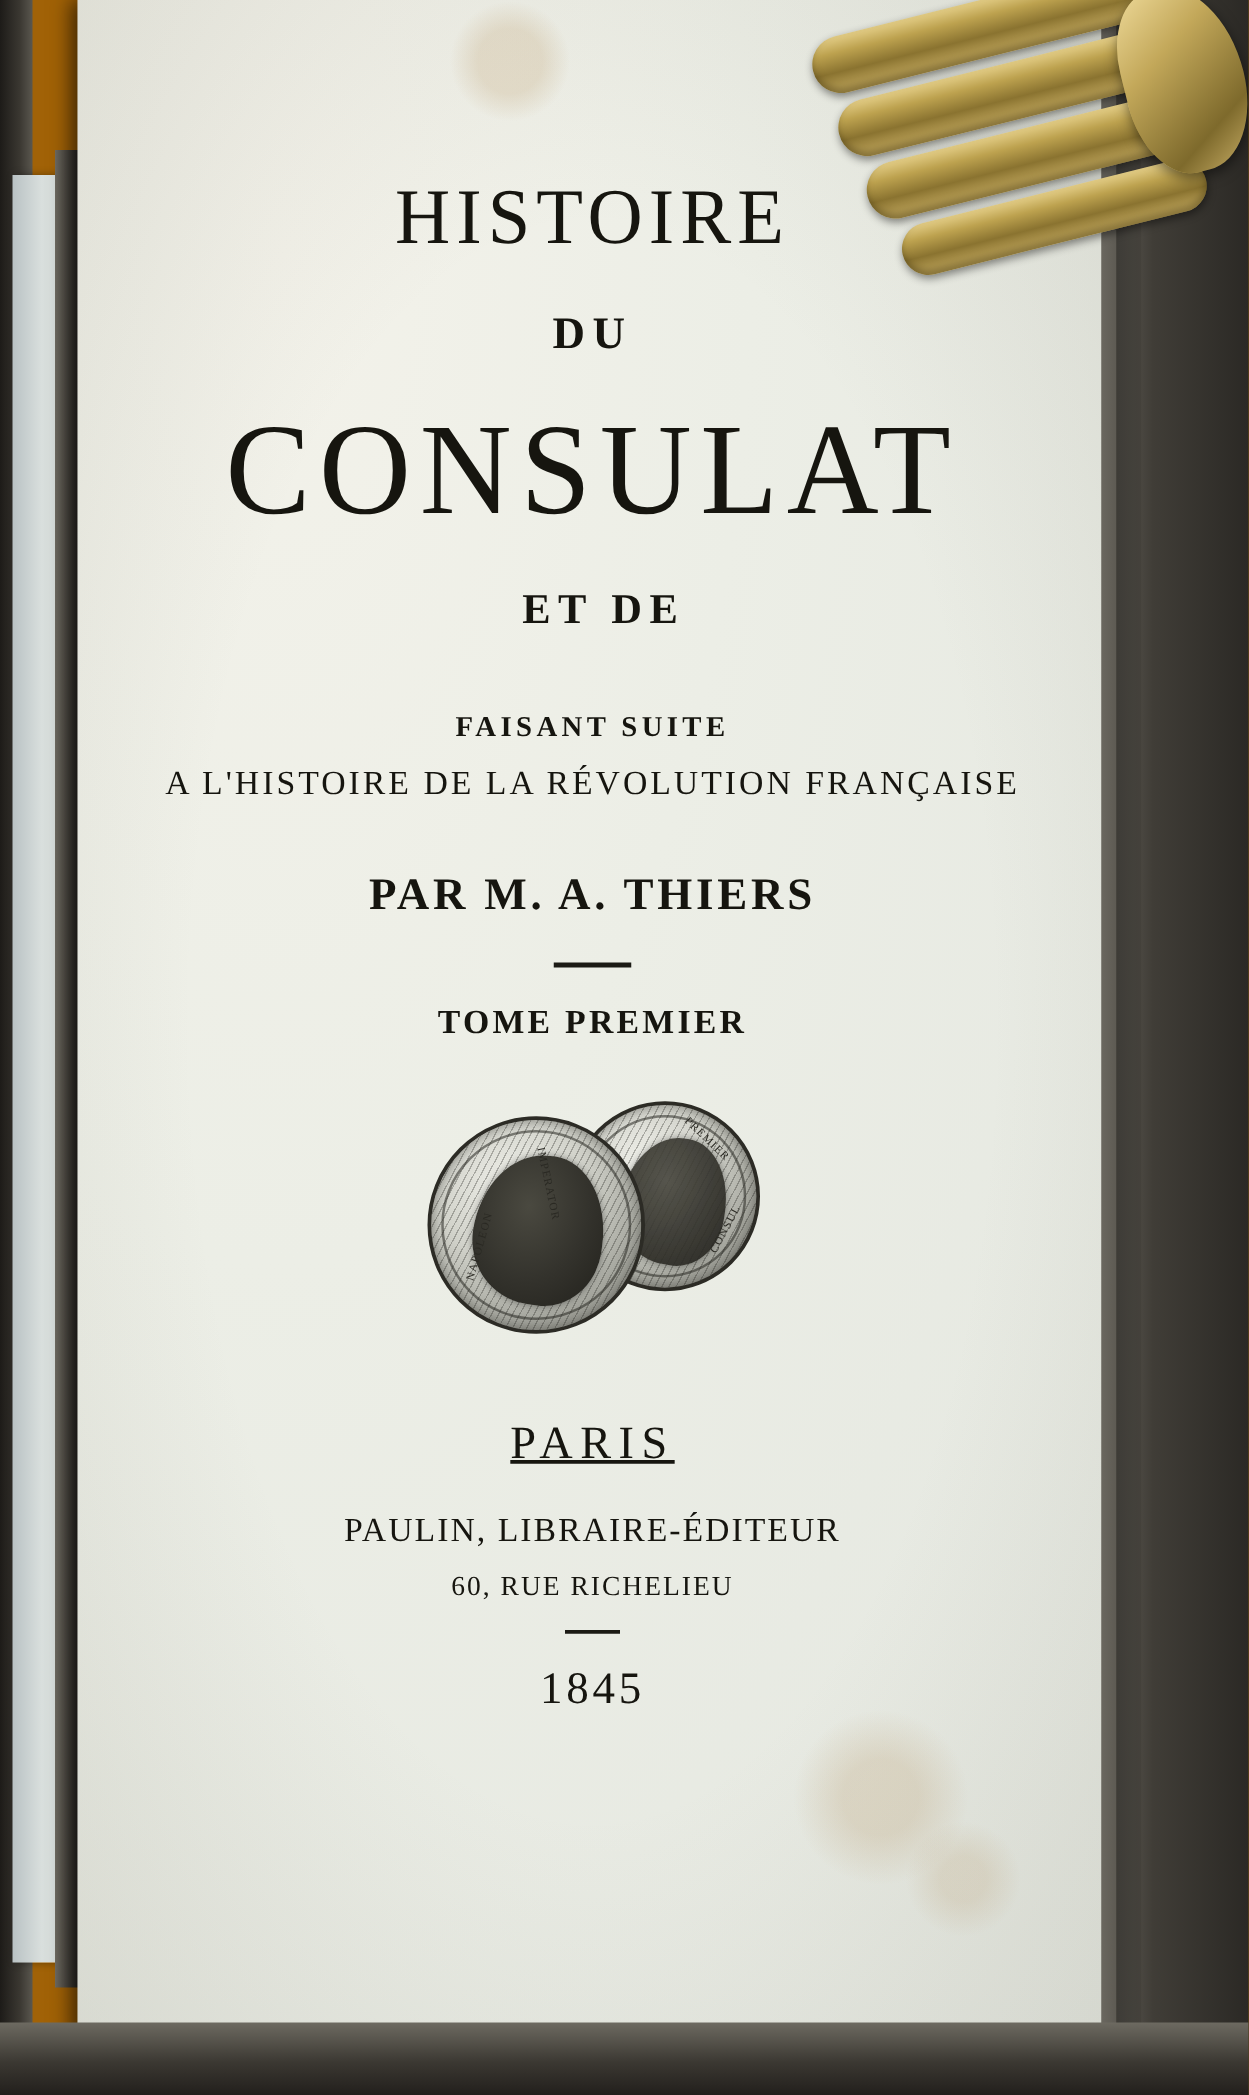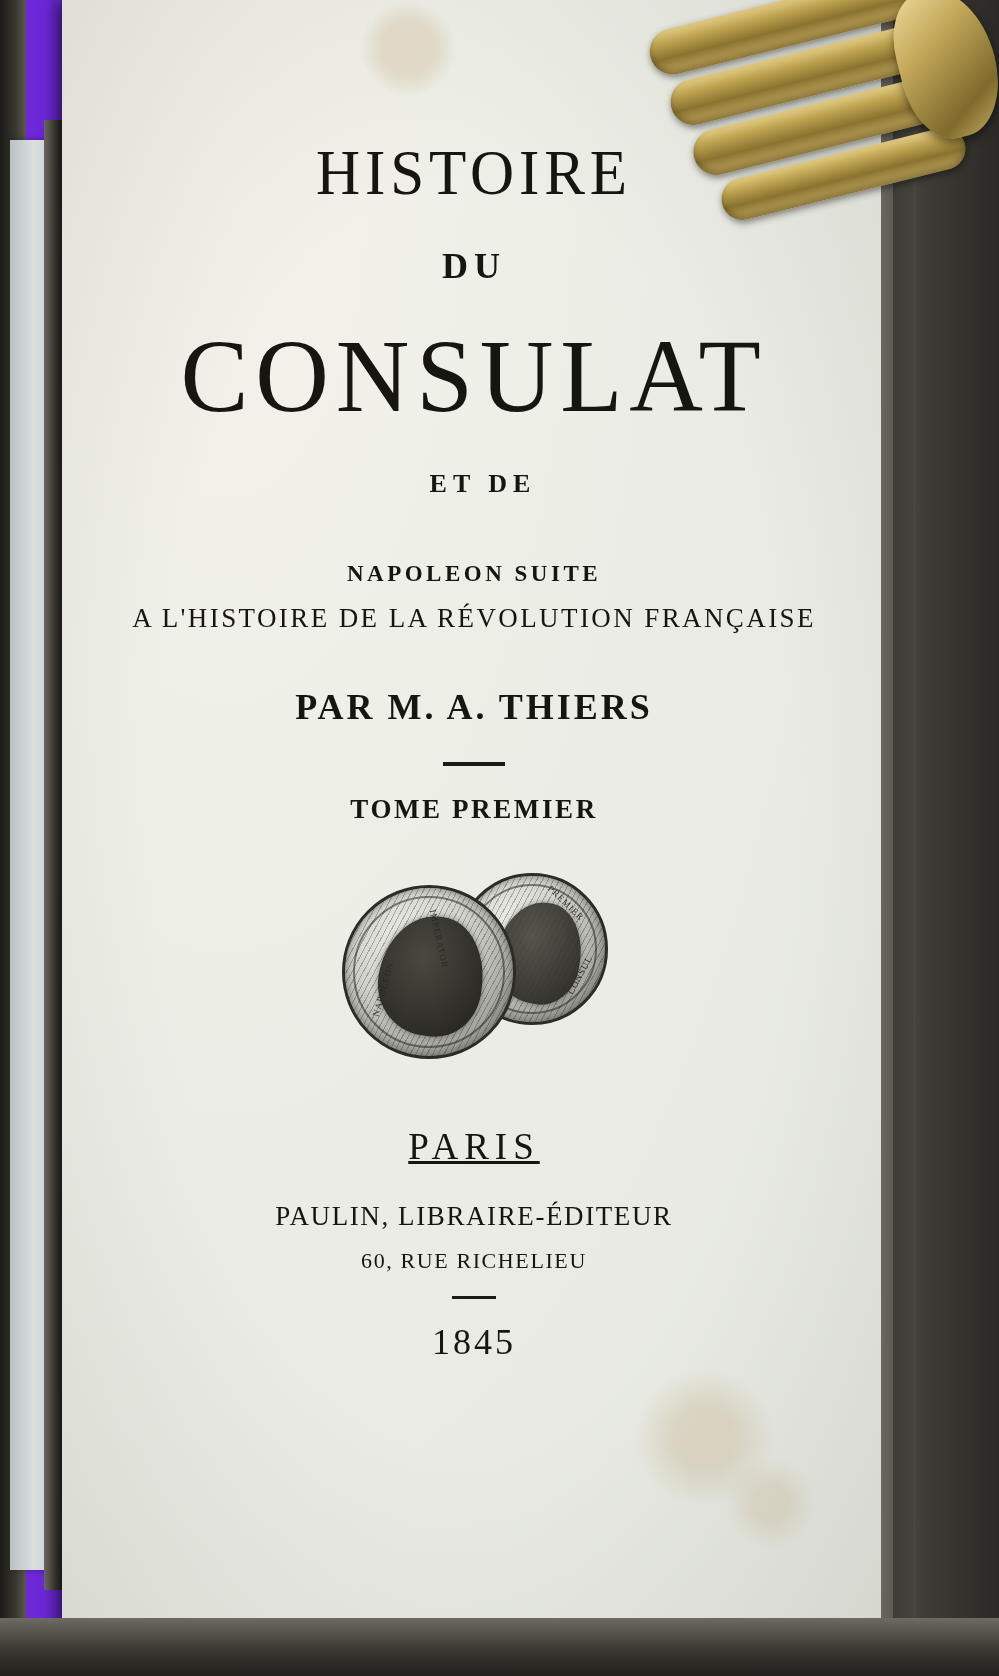--- a/index.html
+++ b/index.html
@@ -12,21 +12,21 @@
     height: 1676px;
     overflow: hidden;
     font-family: "Liberation Serif", serif;
   }
 
   
   .photo {
     position: relative;
     width: 999px;
     height: 1676px;
-    background: #6d28d9;
+    background: #a16207;
     overflow: hidden;
   }
 
   
   .bg-left {
     position: absolute;
     left: 0; top: 0;
     width: 26px; height: 1676px;
     background: linear-gradient(90deg, #1d1b18 0%, #3a3731 60%, #5a574f 100%);
   }
@@ -119,21 +119,21 @@
   .t-consulat {
     margin-top: 36px;
     font-size: 104px;
     letter-spacing: 7px;
     font-weight: 400;
     line-height: 1.02;
     transform: scaleX(0.98);
   }
   .t-etde {
     margin-top: 40px;
-    font-size: 26px;
+    font-size: 34px;
     letter-spacing: 6px;
     font-weight: 700;
     padding-left: 18px;
   }
   .t-empire {
     margin-top: 28px;
     font-size: 80px;
     letter-spacing: 5px;
     font-weight: 400;
     line-height: 1.05;
@@ -320,21 +320,21 @@
   <div class="gutter"></div>
 
   <div class="page">
     <div class="content">
 
       <div class="t-histoire">HISTOIRE</div>
       <div class="t-du">DU</div>
       <div class="t-consulat">CONSULAT</div>
       <div class="t-etde">ET DE</div>
 
-      <div class="t-faisant">NAPOLEON SUITE</div>
+      <div class="t-faisant">FAISANT SUITE</div>
       <div class="t-suite-line">A L'HISTOIRE DE LA RÉVOLUTION FRANÇAISE</div>
 
       <div class="t-author">PAR M. A. THIERS</div>
 
       <div class="rule"></div>
 
       <div class="t-tome">TOME PREMIER</div>
 
       <div class="vignette">
         <div class="medal back">

